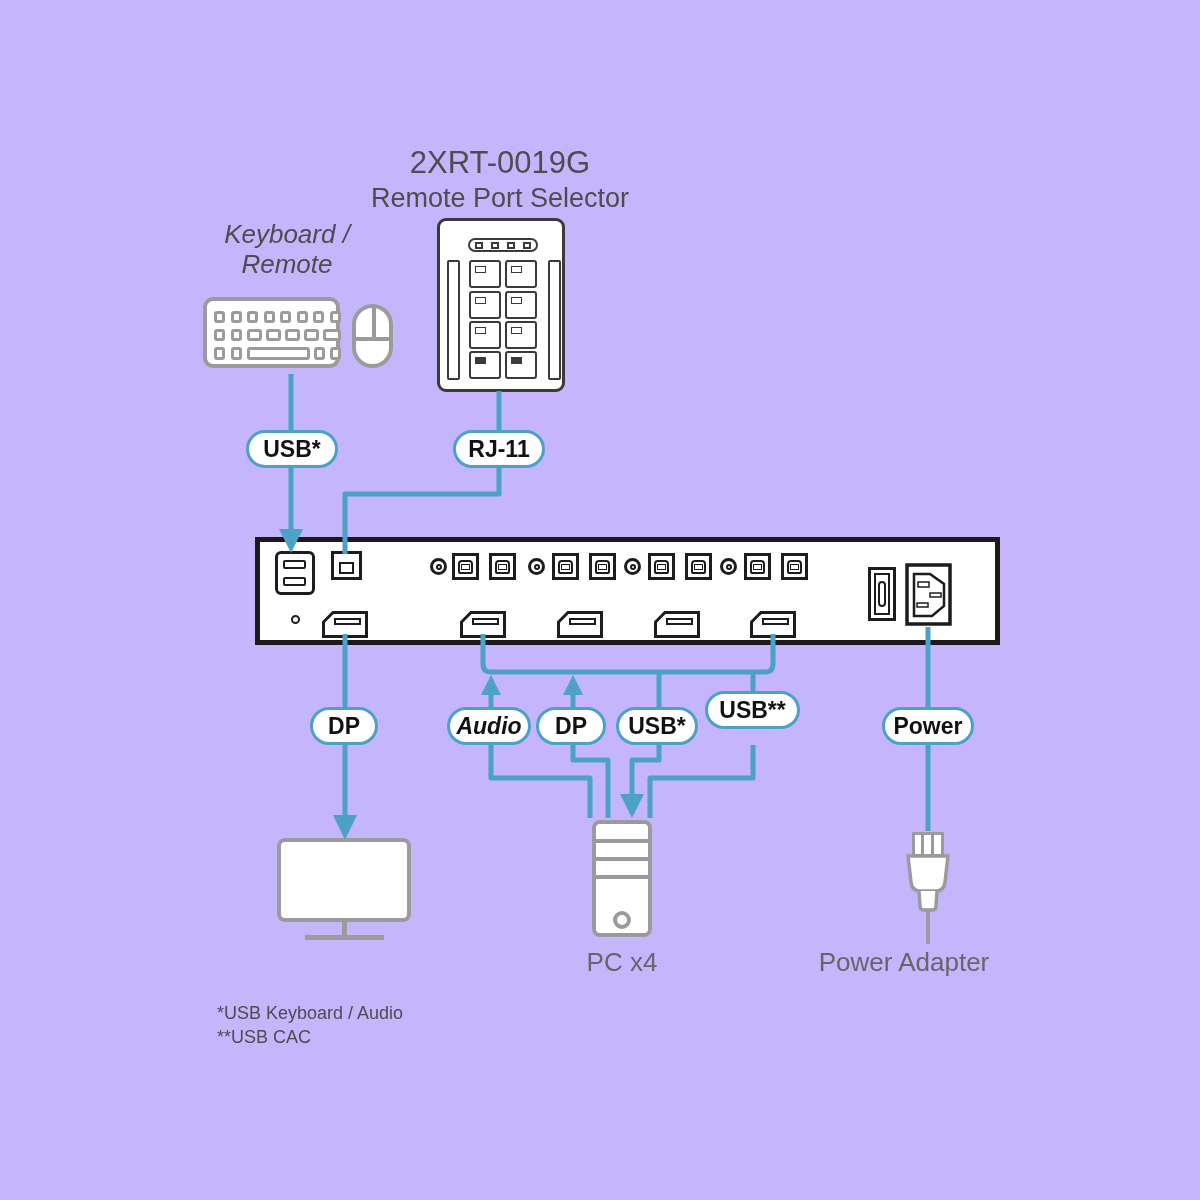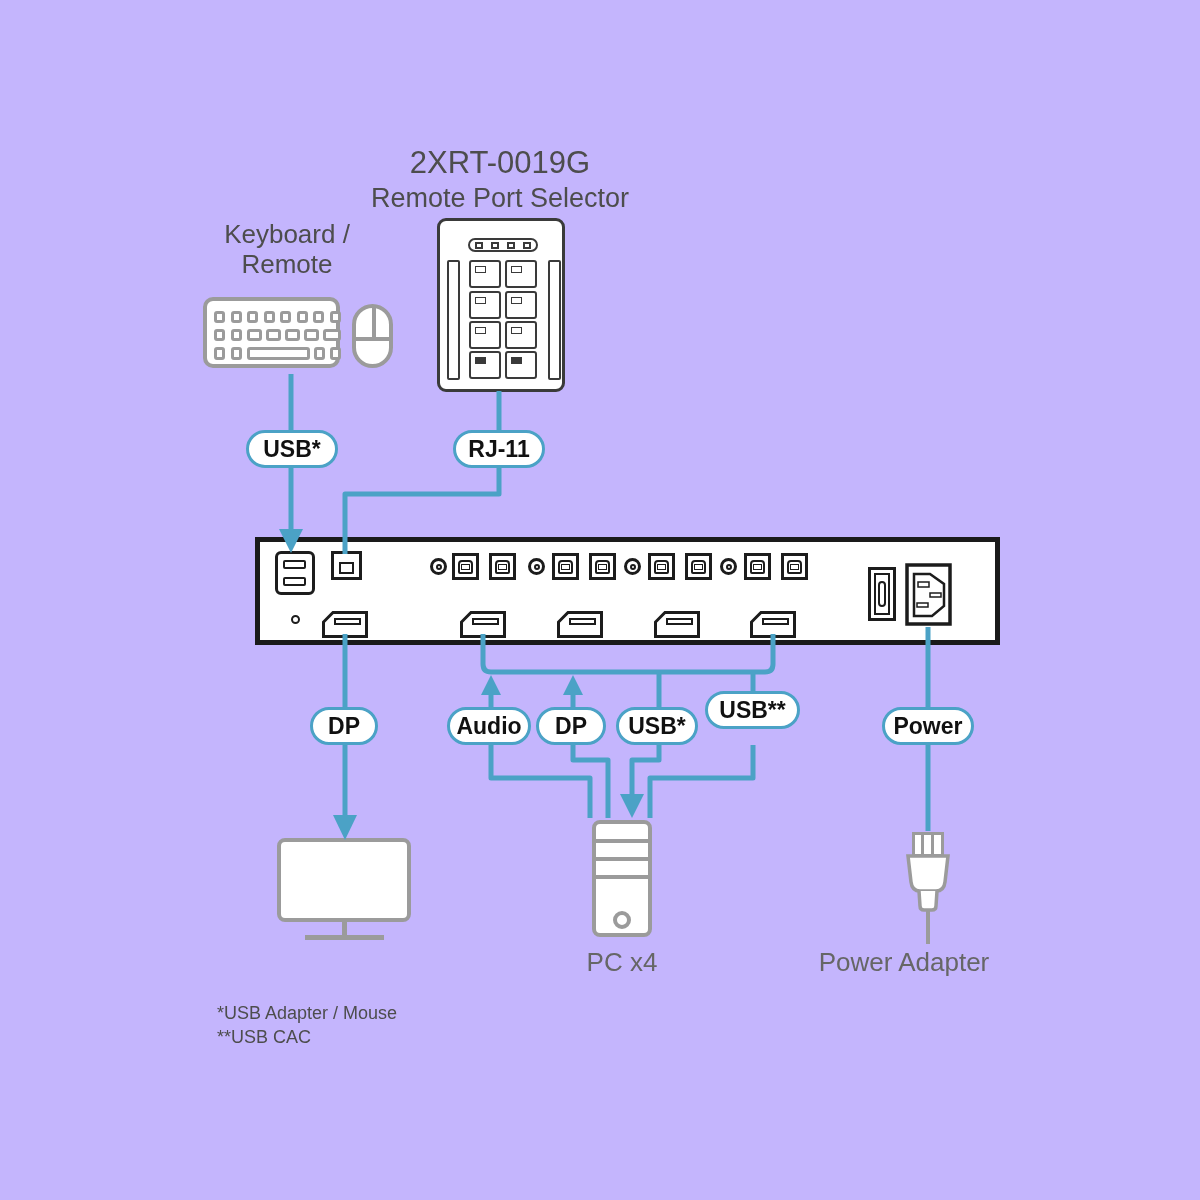--- a/index.html
+++ b/index.html
@@ -2,21 +2,21 @@
 <html><head>
 <meta charset="utf-8">
 <style>
   html,body{margin:0;padding:0;background:#fff;}
   .canvas{position:relative;width:1200px;height:1200px;background:#c4b5fd;overflow:hidden;
           font-family:"Liberation Sans",sans-serif;}
   .abs{position:absolute;box-sizing:border-box;}
   
   .model-title{left:350px;top:145px;width:300px;text-align:center;font-size:31px;color:#4d4d4d;}
   .device-subtitle{left:330px;top:183px;width:340px;text-align:center;font-size:27px;color:#4d4d4d;}
-  .kbm-label{left:187px;top:219px;width:200px;text-align:center;font-size:26px;line-height:30px;color:#4d4d4d;}
+  .kbm-label{left:187px;top:219px;width:200px;text-align:center;font-size:26px;line-height:30px;color:#4d4d4d;font-style:italic;}
   .gray-label{width:200px;text-align:center;font-size:26px;color:#666;}
   .footnote{left:217px;font-size:18px;color:#4d4d4d;}
   
   .pill{position:absolute;height:38px;background:#fff;border:3px solid #4BA2C6;border-radius:21px;
         display:flex;align-items:center;justify-content:center;font-weight:bold;font-size:23px;
         color:#111;box-sizing:border-box;z-index:5;}
   
   .kvm{left:255px;top:537px;width:745px;height:108px;border:5px solid #1a1a1a;background:#fff;z-index:1;}
   .usbb{width:27px;height:27px;border:3px solid #1c1c1c;background:#fff;display:flex;
         align-items:center;justify-content:center;z-index:2;}
@@ -263,25 +263,25 @@
     <g fill="none" stroke="#9b9b9b">
       <path d="M344.5 921 V936" stroke-width="5"></path>
       <path d="M305 937.5 H384" stroke-width="5"></path>
       <path d="M928 911 V944" stroke-width="4"></path>
     </g>
   </svg>
 
   <div class="pill" style="left:246px;top:430px;width:92px;">USB*</div>
   <div class="pill" style="left:453px;top:430px;width:92px;text-align:right;">RJ-11</div>
   <div class="pill" style="left:310px;top:707px;width:68px;">DP</div>
-  <div class="pill" style="left:447px;top:707px;width:84px;">Audio</div>
+  <div class="pill" style="left:447px;top:707px;width:84px;font-style:italic;">Audio</div>
   <div class="pill" style="left:536px;top:707px;width:70px;">DP</div>
   <div class="pill" style="left:616px;top:707px;width:82px;">USB*</div>
   <div class="pill" style="left:705px;top:691px;width:95px;">USB**</div>
   <div class="pill" style="left:882px;top:707px;width:92px;">Power</div>
 
   <div class="abs gray-label" style="left:522px;top:947px;">PC x4</div>
   <div class="abs gray-label" style="left:804px;top:947px;">Power Adapter</div>
 
-  <div class="abs footnote" style="top:1003px;">*USB Adapter / Mouse</div>
+  <div class="abs footnote" style="top:1003px;">*USB Keyboard / Audio</div>
   <div class="abs footnote" style="top:1027px;">**USB CAC</div>
 
 </div>
 
 </body></html>

